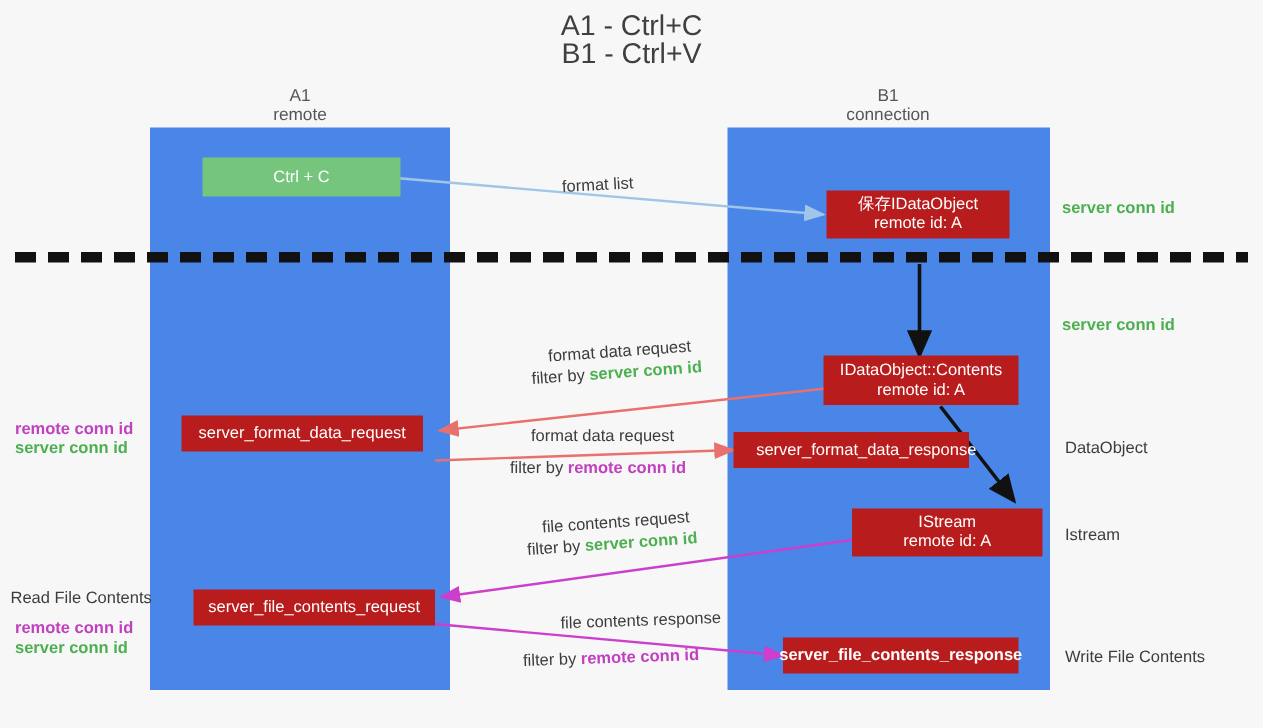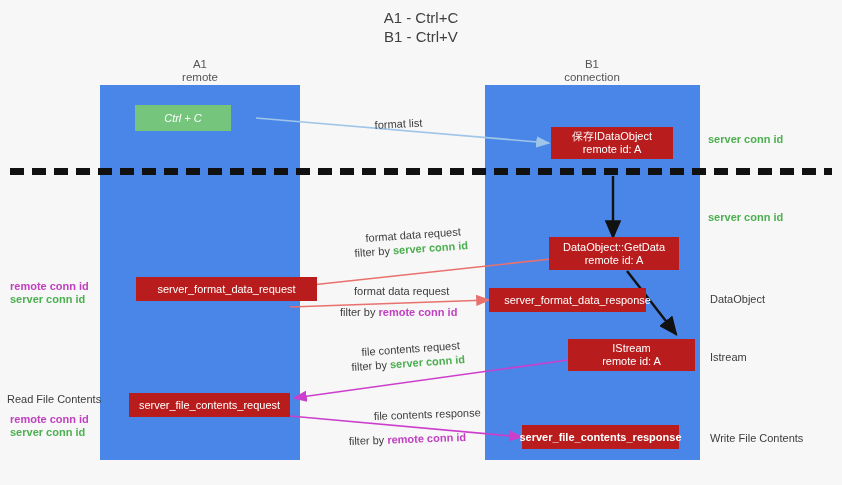--- a/index.html
+++ b/index.html
@@ -6,21 +6,21 @@
   body{
     width:842px;height:485px;position:relative;overflow:hidden;
     background:#f7f7f7;
     font-family:"Liberation Sans","DejaVu Sans",sans-serif;
     color:#3c3c3c;
   }
   .stage{position:absolute;inset:0;}
   
   .title{
     position:absolute;left:0;right:0;top:8px;
-    text-align:center;font-size:15px;line-height:19px;color:#404040;
+    text-align:center;font-size:19px;line-height:19px;color:#404040;
   }
   
   .col-head{
     position:absolute;text-align:center;font-size:11.5px;line-height:13px;
     color:#555;width:160px;
   }
   .col-head .l1{display:block;}
   .col-head .l2{display:block;}
   
   .lane{position:absolute;background:#4a86e8;}
@@ -96,36 +96,36 @@
 
     <line x1="551" y1="259" x2="293" y2="287" stroke="#e8716d" stroke-width="1.6" marker-end="url(#m-red)"></line>
 
     <line x1="290" y1="307" x2="489" y2="300" stroke="#e8716d" stroke-width="1.6" marker-end="url(#m-red)"></line>
 
     <line x1="568" y1="360" x2="294" y2="398" stroke="#cc3fcc" stroke-width="1.6" marker-end="url(#m-mag)"></line>
 
     <line x1="290" y1="416" x2="522" y2="437" stroke="#cc3fcc" stroke-width="1.6" marker-end="url(#m-mag)"></line>
   </svg>
 
-  <div class="box green" style="left:135px;top:105px;width:96px;height:26px;font-style:italic;">
+  <div class="box green" style="left:135px;top:105px;width:132px;height:26px;">
     <span>Ctrl + C</span>
   </div>
 
   <div class="box orange" style="left:551px;top:127px;width:122px;height:32px;">
     <span>保存IDataObject</span>
     <span class="l2">remote id: A</span>
   </div>
 
 
   <div class="box orange" style="left:549px;top:237px;width:130px;height:33px;">
-    <span>DataObject::GetData</span>
+    <span>IDataObject::Contents</span>
     <span class="l2">remote id: A</span>
   </div>
 
-  <div class="box orange" style="left:136px;top:277px;width:181px;height:24px;">
+  <div class="box orange" style="left:121px;top:277px;width:161px;height:24px;">
     <span>server_format_data_request</span>
   </div>
 
   <div class="box orange" style="left:489px;top:288px;width:157px;height:24px;padding-left:24px;">
     <span>server_format_data_response</span>
   </div>
 
   <div class="box orange" style="left:568px;top:339px;width:127px;height:32px;">
     <span>IStream</span>
     <span class="l2">remote id: A</span>

